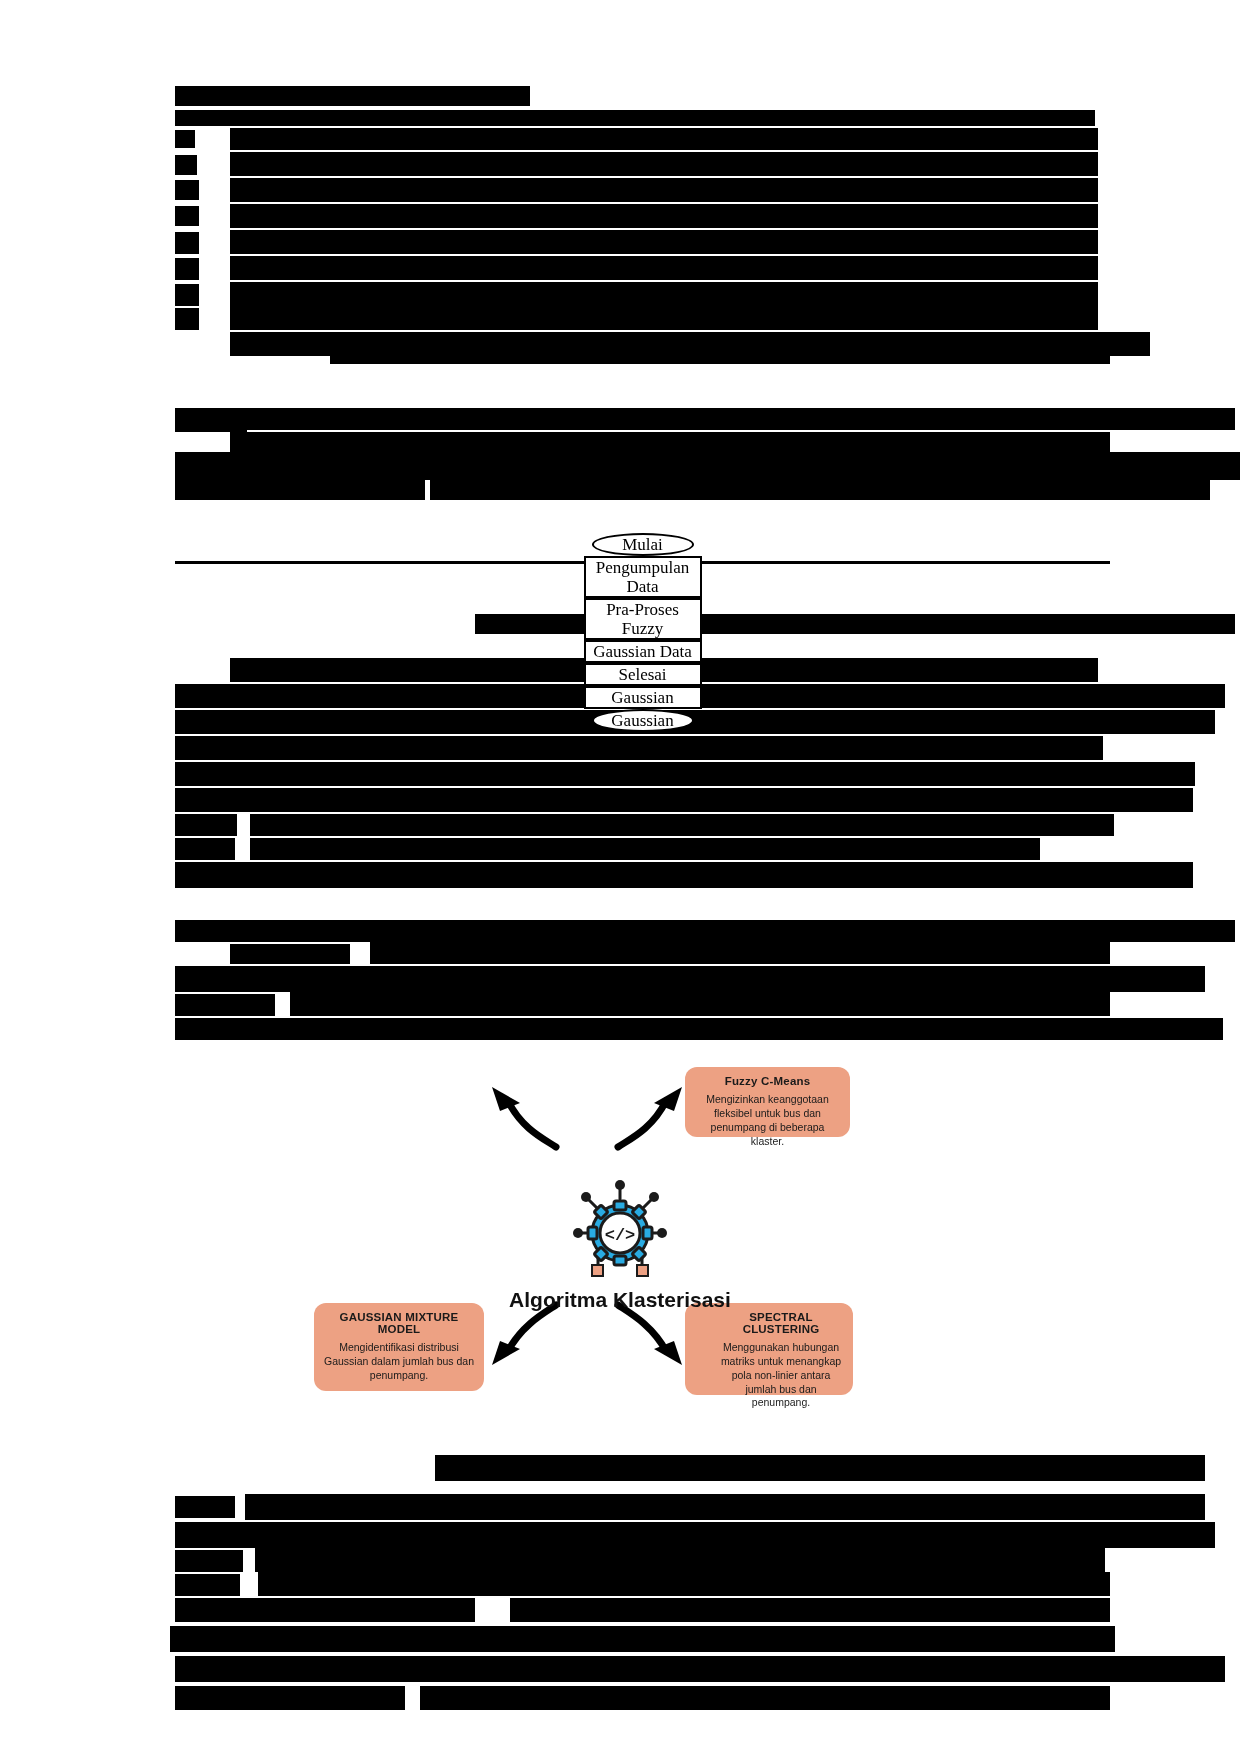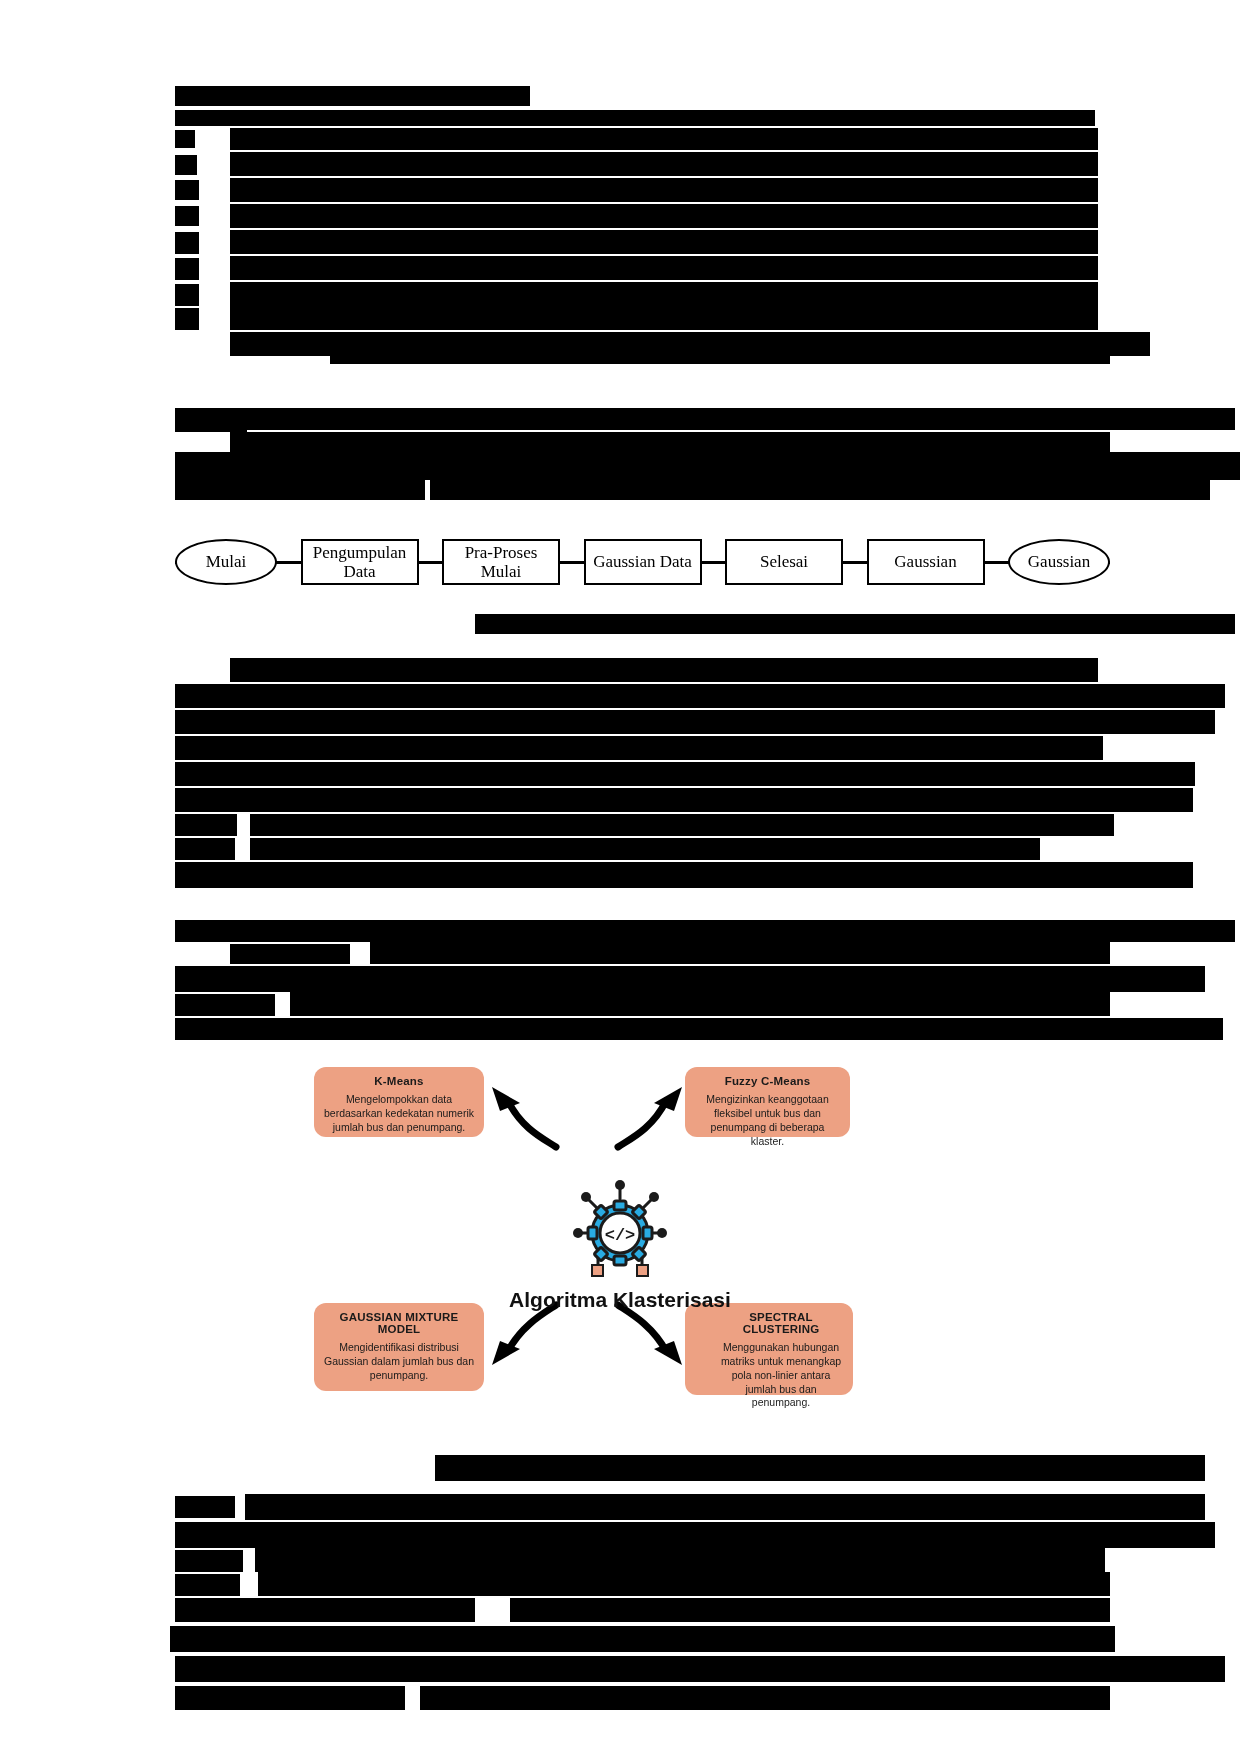--- a/index.html
+++ b/index.html
@@ -28,20 +28,21 @@
   }
   
   .flow {
     position: absolute;
     left: 175px;
     top: 533px;
     width: 935px;
     height: 58px;
     display: flex;
     align-items: center;
+    flex-direction: column;
   }
   .flow-line {
     position: absolute;
     left: 0;
     top: 28px;
     width: 935px;
     height: 3px;
     background: #000;
   }
   .flow-node {
@@ -161,21 +162,21 @@
     <div class="flow-line"></div>
     <div class="flow-node oval">
         <span>Mulai</span>
       </div>
     <div class="flow-gap"></div>
     <div class="flow-node rect">
         <span>Pengumpulan Data</span>
       </div>
     <div class="flow-gap"></div>
     <div class="flow-node rect">
-        <span>Pra-Proses Mulai</span>
+        <span>Pra-Proses Fuzzy</span>
       </div>
     <div class="flow-gap"></div>
     <div class="flow-node rect">
         <span>Gaussian Data</span>
       </div>
     <div class="flow-gap"></div>
     <div class="flow-node rect">
         <span>Selesai</span>
       </div>
     <div class="flow-gap"></div>
@@ -205,24 +206,20 @@
   <div class="rb" style="left:175px; top:920px; width:1060px; height:22px;"></div>
   <div class="rb" style="left:230px; top:944px; width:120px; height:20px;"></div>
   <div class="rb" style="left:370px; top:942px; width:740px; height:22px;"></div>
   <div class="rb" style="left:175px; top:966px; width:1030px; height:26px;"></div>
   <div class="rb" style="left:175px; top:994px; width:100px; height:22px;"></div>
   <div class="rb" style="left:290px; top:992px; width:820px; height:24px;"></div>
   <div class="rb" style="left:175px; top:1018px; width:1048px; height:22px;"></div>
 
   <div class="algo">
 
-    <div class="algo-box" style="left:14px; top:32px; width:170px; height:70px;">
-      <span class="title">K-Means</span>
-      <span class="desc">Mengelompokkan data berdasarkan kedekatan numerik jumlah bus dan penumpang.</span>
-    </div>
 
     <div class="algo-box" style="left:14px; top:268px; width:170px; height:88px;">
       <span class="title">GAUSSIAN MIXTURE MODEL</span>
       <span class="desc">Mengidentifikasi distribusi Gaussian dalam jumlah bus dan penumpang.</span>
     </div>
 
     <div class="algo-box" style="left:385px; top:32px; width:165px; height:70px;">
       <span class="title">Fuzzy C-Means</span>
       <span class="desc">Mengizinkan keanggotaan fleksibel untuk bus dan penumpang di beberapa klaster.</span>
     </div>

